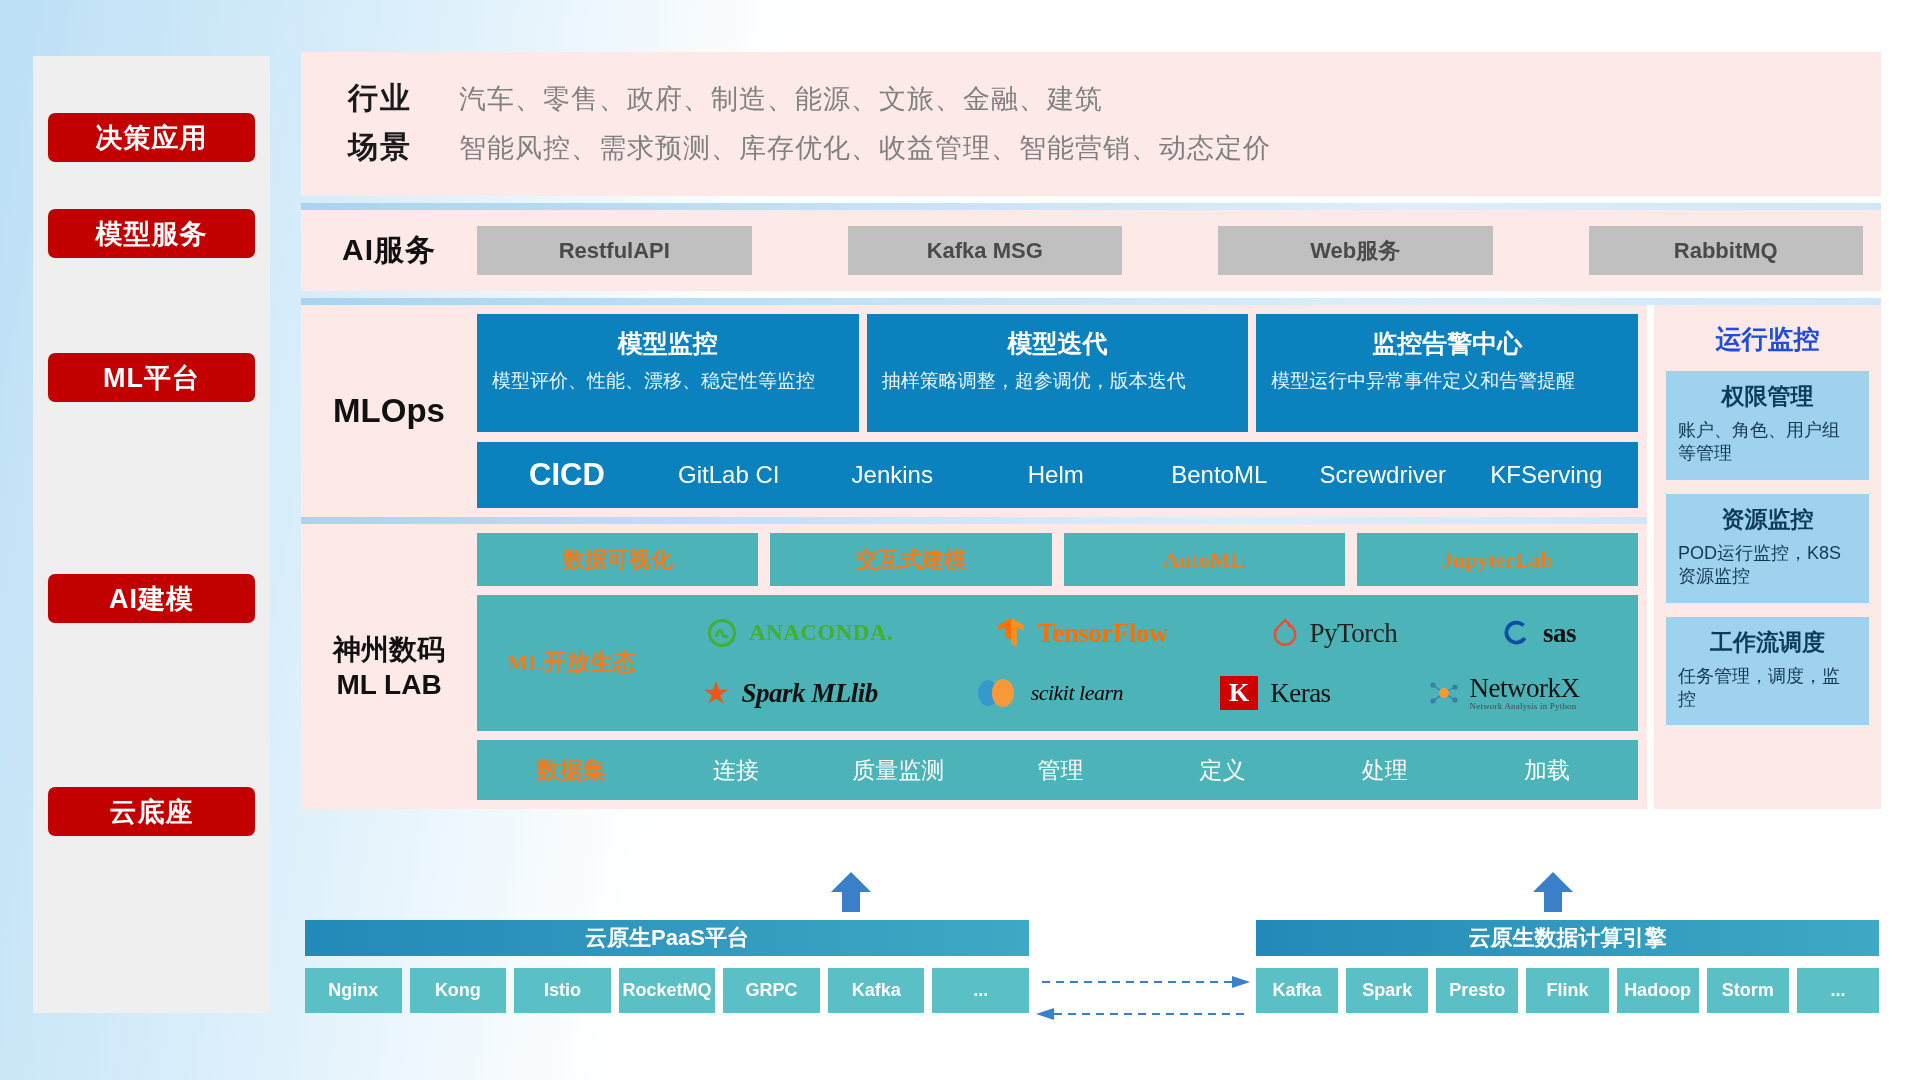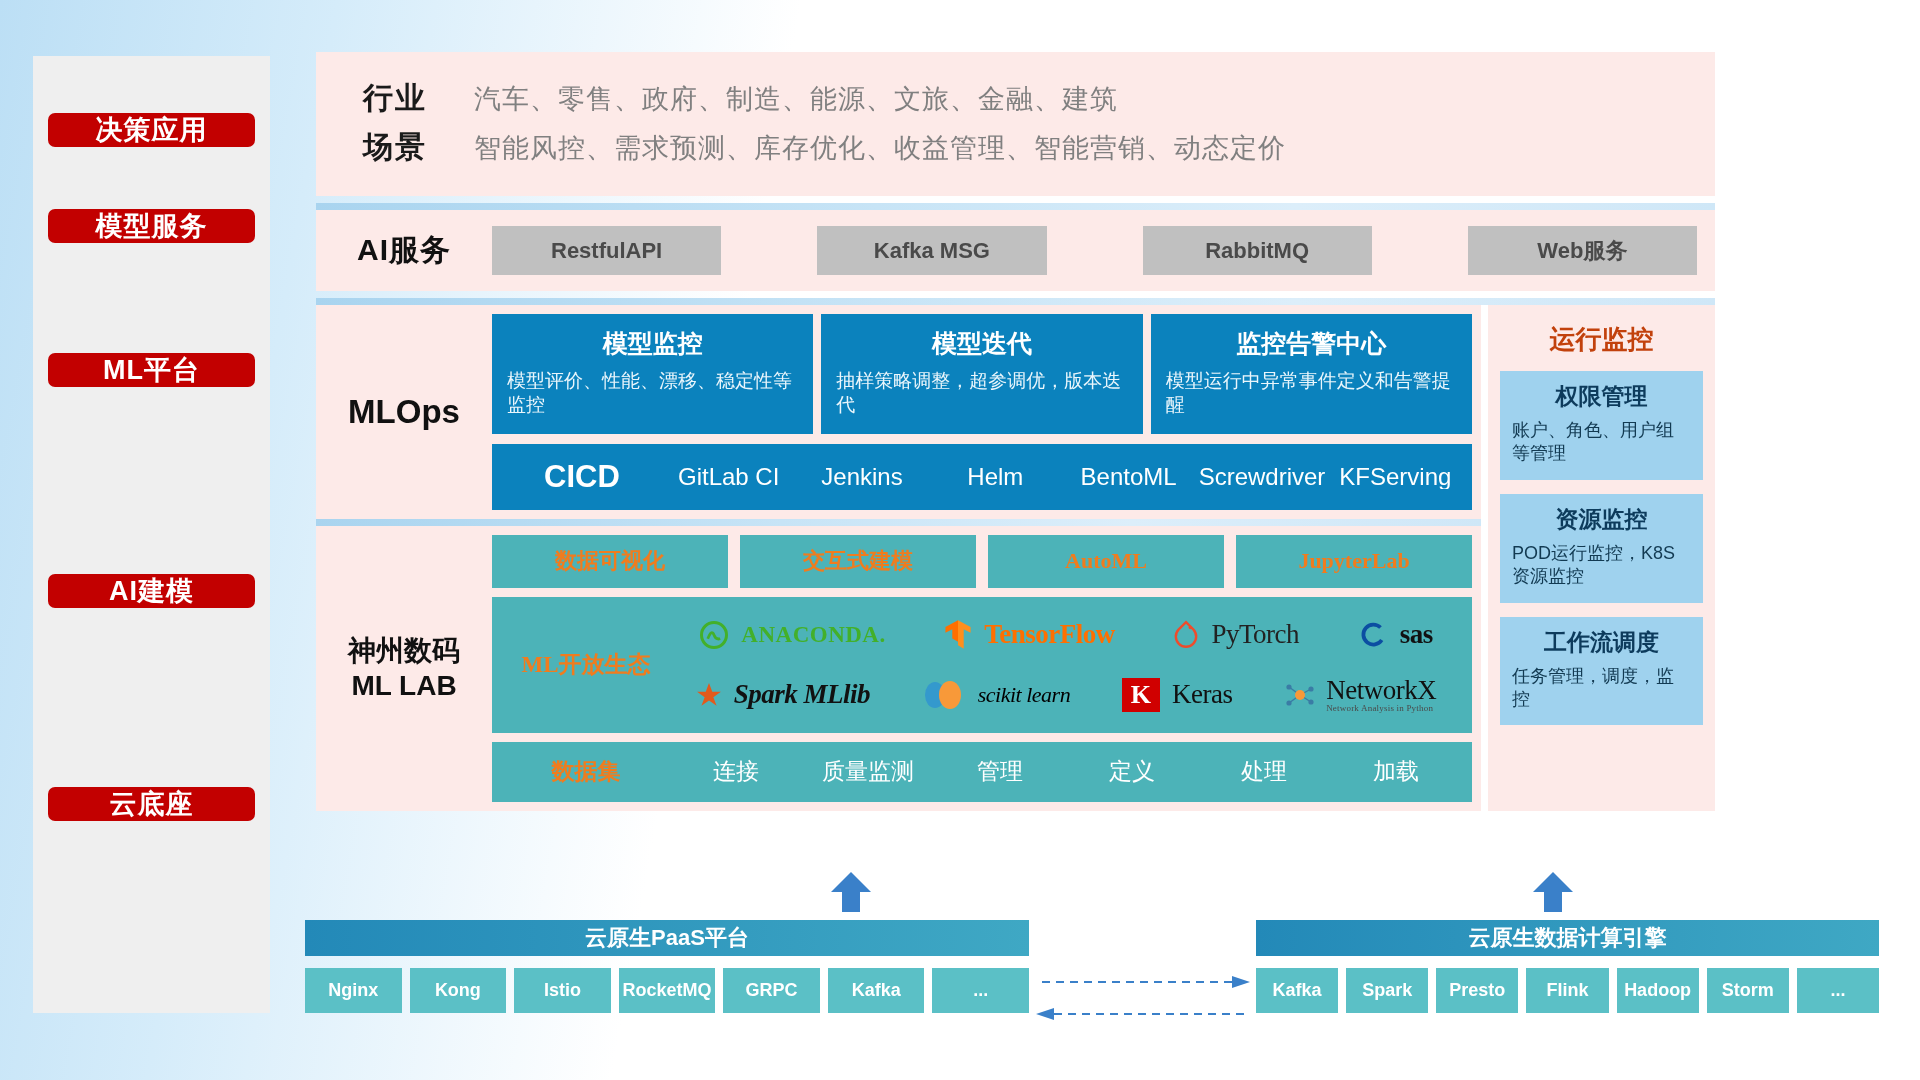--- a/index.html
+++ b/index.html
@@ -13,29 +13,29 @@
     position: relative;
   }
 
   
   #left-rail {
     position: absolute; left: 33px; top: 56px;
     width: 237px; height: 957px;
     background: #efefef;
   }
   .rail-chip {
-    position: absolute; left: 15px; width: 207px; height: 34px;
+    position: absolute; left: 15px; width: 207px; height: 49px;
     background: #c20000; border-radius: 7px;
     color: #fff; font-size: 27px; font-weight: bold;
     display: flex; align-items: center; justify-content: center;
     letter-spacing: 1px;
   }
 
   
-  #main { position: absolute; left: 316px; top: 52px; width: 1399px; }
+  #main { position: absolute; left: 301px; top: 52px; width: 1580px; }
 
   .band {
     background: #fdeae8;
     margin-bottom: 7px;
     position: relative;
   }
   .band-sep {
     height: 7px;
     background: linear-gradient(90deg,#a9d4ef 0%, #c7e4f6 40%, #dceefa 70%, #cfe7f7 100%);
   }
@@ -85,21 +85,21 @@
     flex: 1; text-align: center; font-size: 24px;
     line-height: 1.05; overflow: hidden; max-height: 52px;
   }
 
   
   #monitor-col {
     width: 227px; background: #fdeae8; padding: 12px 12px 12px 12px;
   }
   #monitor-title {
     text-align: center; font-size: 26px; font-weight: bold;
-    color: #c2410c; margin: 5px 0 14px 0;
+    color: #1d4ed8; margin: 5px 0 14px 0;
   }
   .monitor-card {
     background: #9fd2ee; margin-bottom: 14px; padding: 10px 12px 14px 12px;
     min-height: 104px;
   }
   .monitor-card-title {
     text-align: center; font-size: 23px; font-weight: bold; color: #0d3b5c; margin-bottom: 7px;
   }
   .monitor-card-desc { font-size: 18px; color: #123a52; line-height: 1.3; }
   #band-lab { flex: 1; background: #fdeae8; display: flex; align-items: center; padding: 9px 9px 9px 0; }
@@ -196,22 +196,22 @@
       <div class="app-values">智能风控、需求预测、库存优化、收益管理、智能营销、动态定价</div>
     </div>
   </div>
   <div class="band-sep"></div>
 
   <div class="band" id="band-ai">
     <div id="ai-label">AI服务</div>
     <div id="ai-chips">
       <div class="ai-chip">RestfulAPI</div>
       <div class="ai-chip">Kafka MSG</div>
+      <div class="ai-chip">Web服务</div>
       <div class="ai-chip">RabbitMQ</div>
-      <div class="ai-chip">Web服务</div>
     </div>
   </div>
   <div class="band-sep"></div>
 
   <div style="display:flex; gap:7px;">
 
     <div style="flex:1;">
 
       <div id="band-mlops">
         <div id="mlops-label">MLOps</div>

